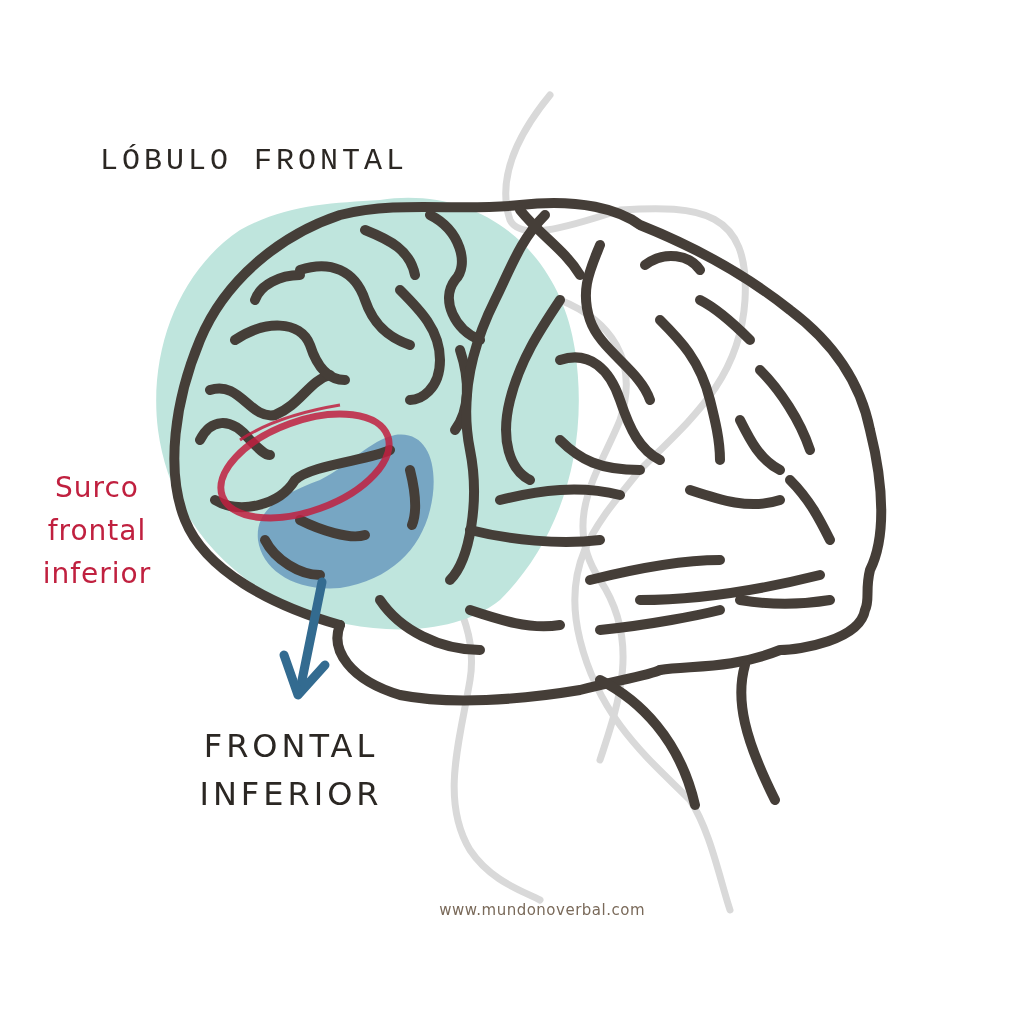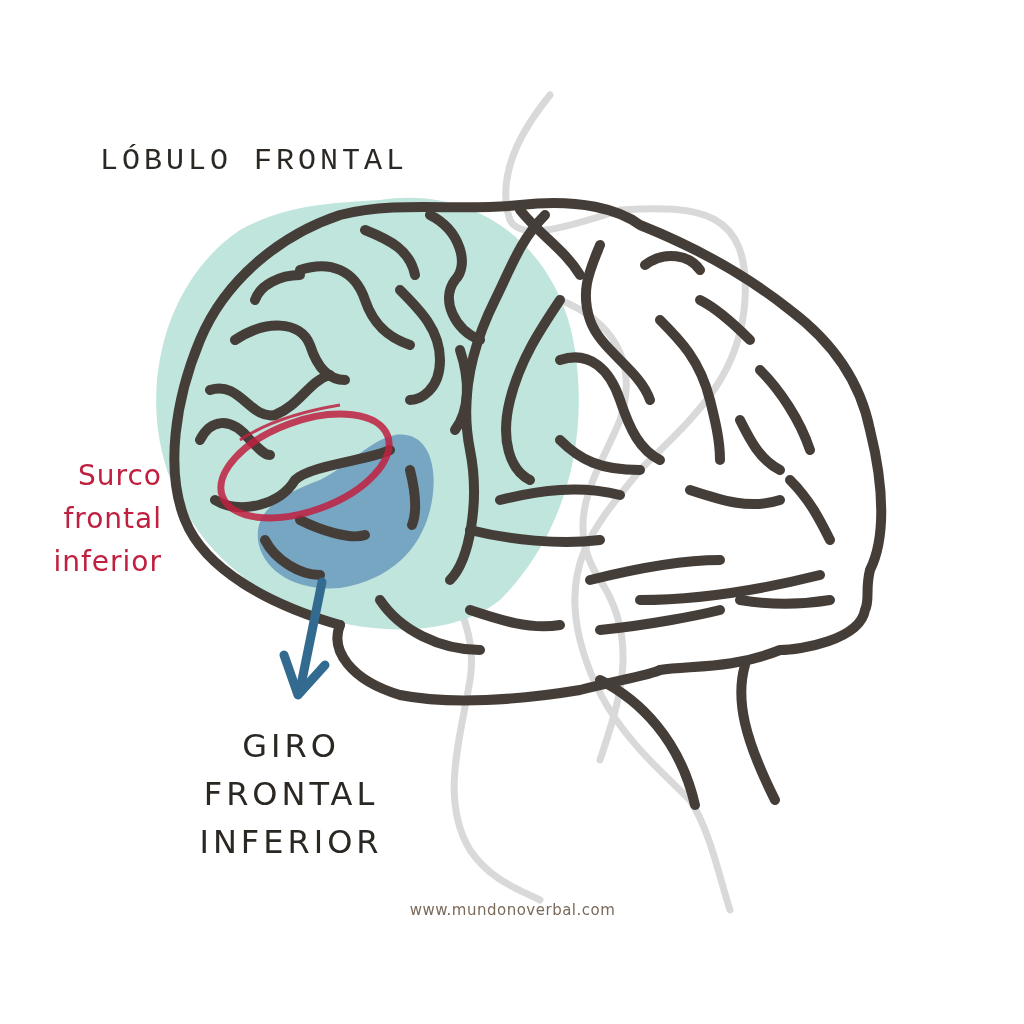--- a/index.html
+++ b/index.html
@@ -1,22 +1,22 @@
 <!DOCTYPE html>
 <html><head>
   <meta charset="utf-8">
   <style>
     html, body { margin:0; padding:0; background:#ffffff; }
     body { width:1024px; height:1024px; position:relative; overflow:hidden; font-family:"DejaVu Sans", sans-serif; }
     #art { position:absolute; left:0; top:0; width:1024px; height:1024px; }
     .lbl { position:absolute; white-space:nowrap; }
     .title { left:100px; top:144px; font-size:30px; letter-spacing:4px; color:#2b2723; font-family:Liberation Mono, monospace; font-weight:300; }
-    .sulcus { left:32px; top:454px; font-size:28px; color:#c0203f; line-height:43px; text-align:right; width:130px; letter-spacing:1px; }
+    .sulcus { left:32px; top:466px; font-size:28px; color:#c0203f; line-height:43px; text-align:center; width:130px; letter-spacing:1px; }
     .gyrus { left:196px; top:722px; font-size:32px; color:#2b2723; line-height:48px; text-align:center; width:190px; letter-spacing:4px; }
-    .site { left:380px; top:901px; width:265px; text-align:center; font-size:15px; color:#7a6a5a; letter-spacing:0.5px; }
+    .site { left:380px; top:901px; width:265px; text-align:right; font-size:15px; color:#7a6a5a; letter-spacing:0.5px; }
   </style>
 </head>
 <body>
 
 <svg id="art" viewBox="0 0 1024 1024" xmlns="http://www.w3.org/2000/svg">
 
   <g fill="none" stroke="#d9d9d9" stroke-width="7" stroke-linecap="round">
     <path d="M550 95 C 505 150, 500 190, 510 220 C 520 240, 560 230, 620 210 C 700 205, 750 210, 745 300 C 740 380, 690 420, 640 470 C 600 520, 560 560, 580 640 C 600 720, 650 760, 690 800 C 710 830, 720 880, 730 910"></path>
     <path d="M340 250 C 360 300, 420 320, 430 380 C 440 440, 400 470, 420 520 C 440 580, 480 620, 470 680 C 460 740, 440 800, 470 850 C 490 880, 520 890, 540 900"></path>
     <path d="M560 300 C 610 320, 640 360, 620 420 C 600 470, 560 520, 600 580 C 640 640, 620 700, 600 760"></path>
@@ -84,18 +84,17 @@
 
 <div class="lbl title">LÓBULO FRONTAL</div>
 
 <div class="lbl sulcus">
   <div>Surco</div>
   <div>frontal</div>
   <div>inferior</div>
 </div>
 
 <div class="lbl gyrus">
-  <div>GIRO</div>
   <div>FRONTAL</div>
   <div>INFERIOR</div>
 </div>
 
 <div class="lbl site">www.mundonoverbal.com</div>
 
 </body></html>

